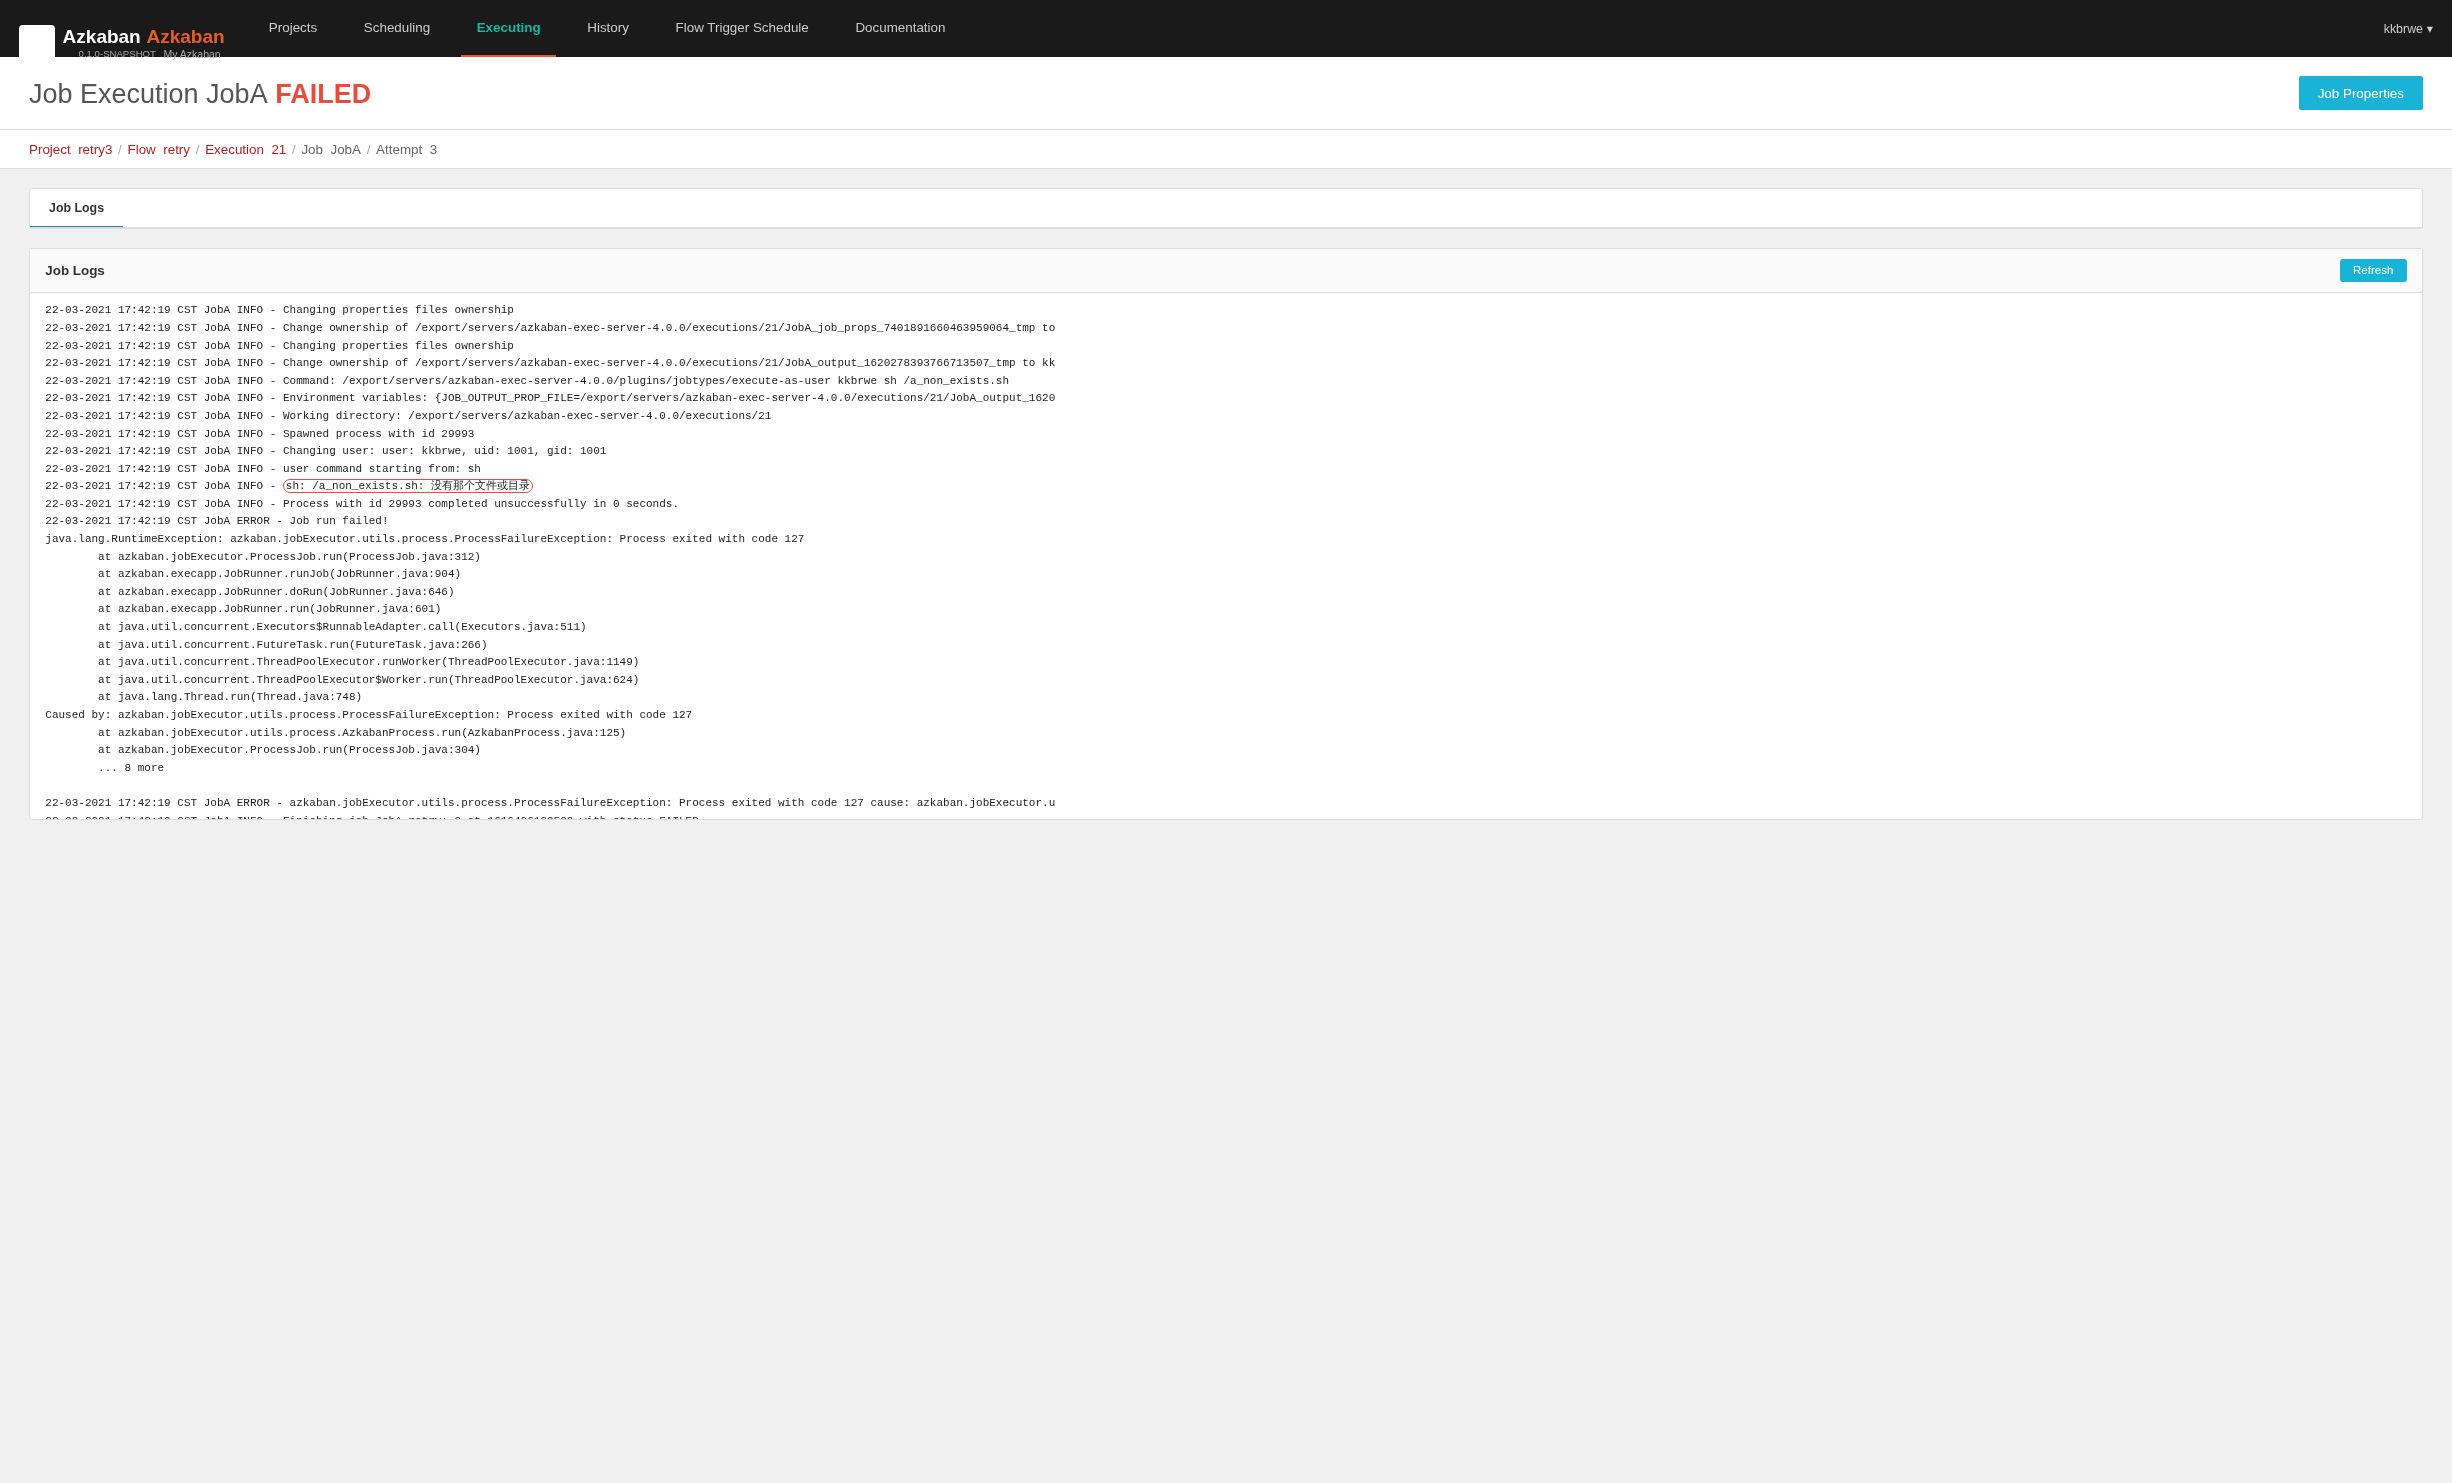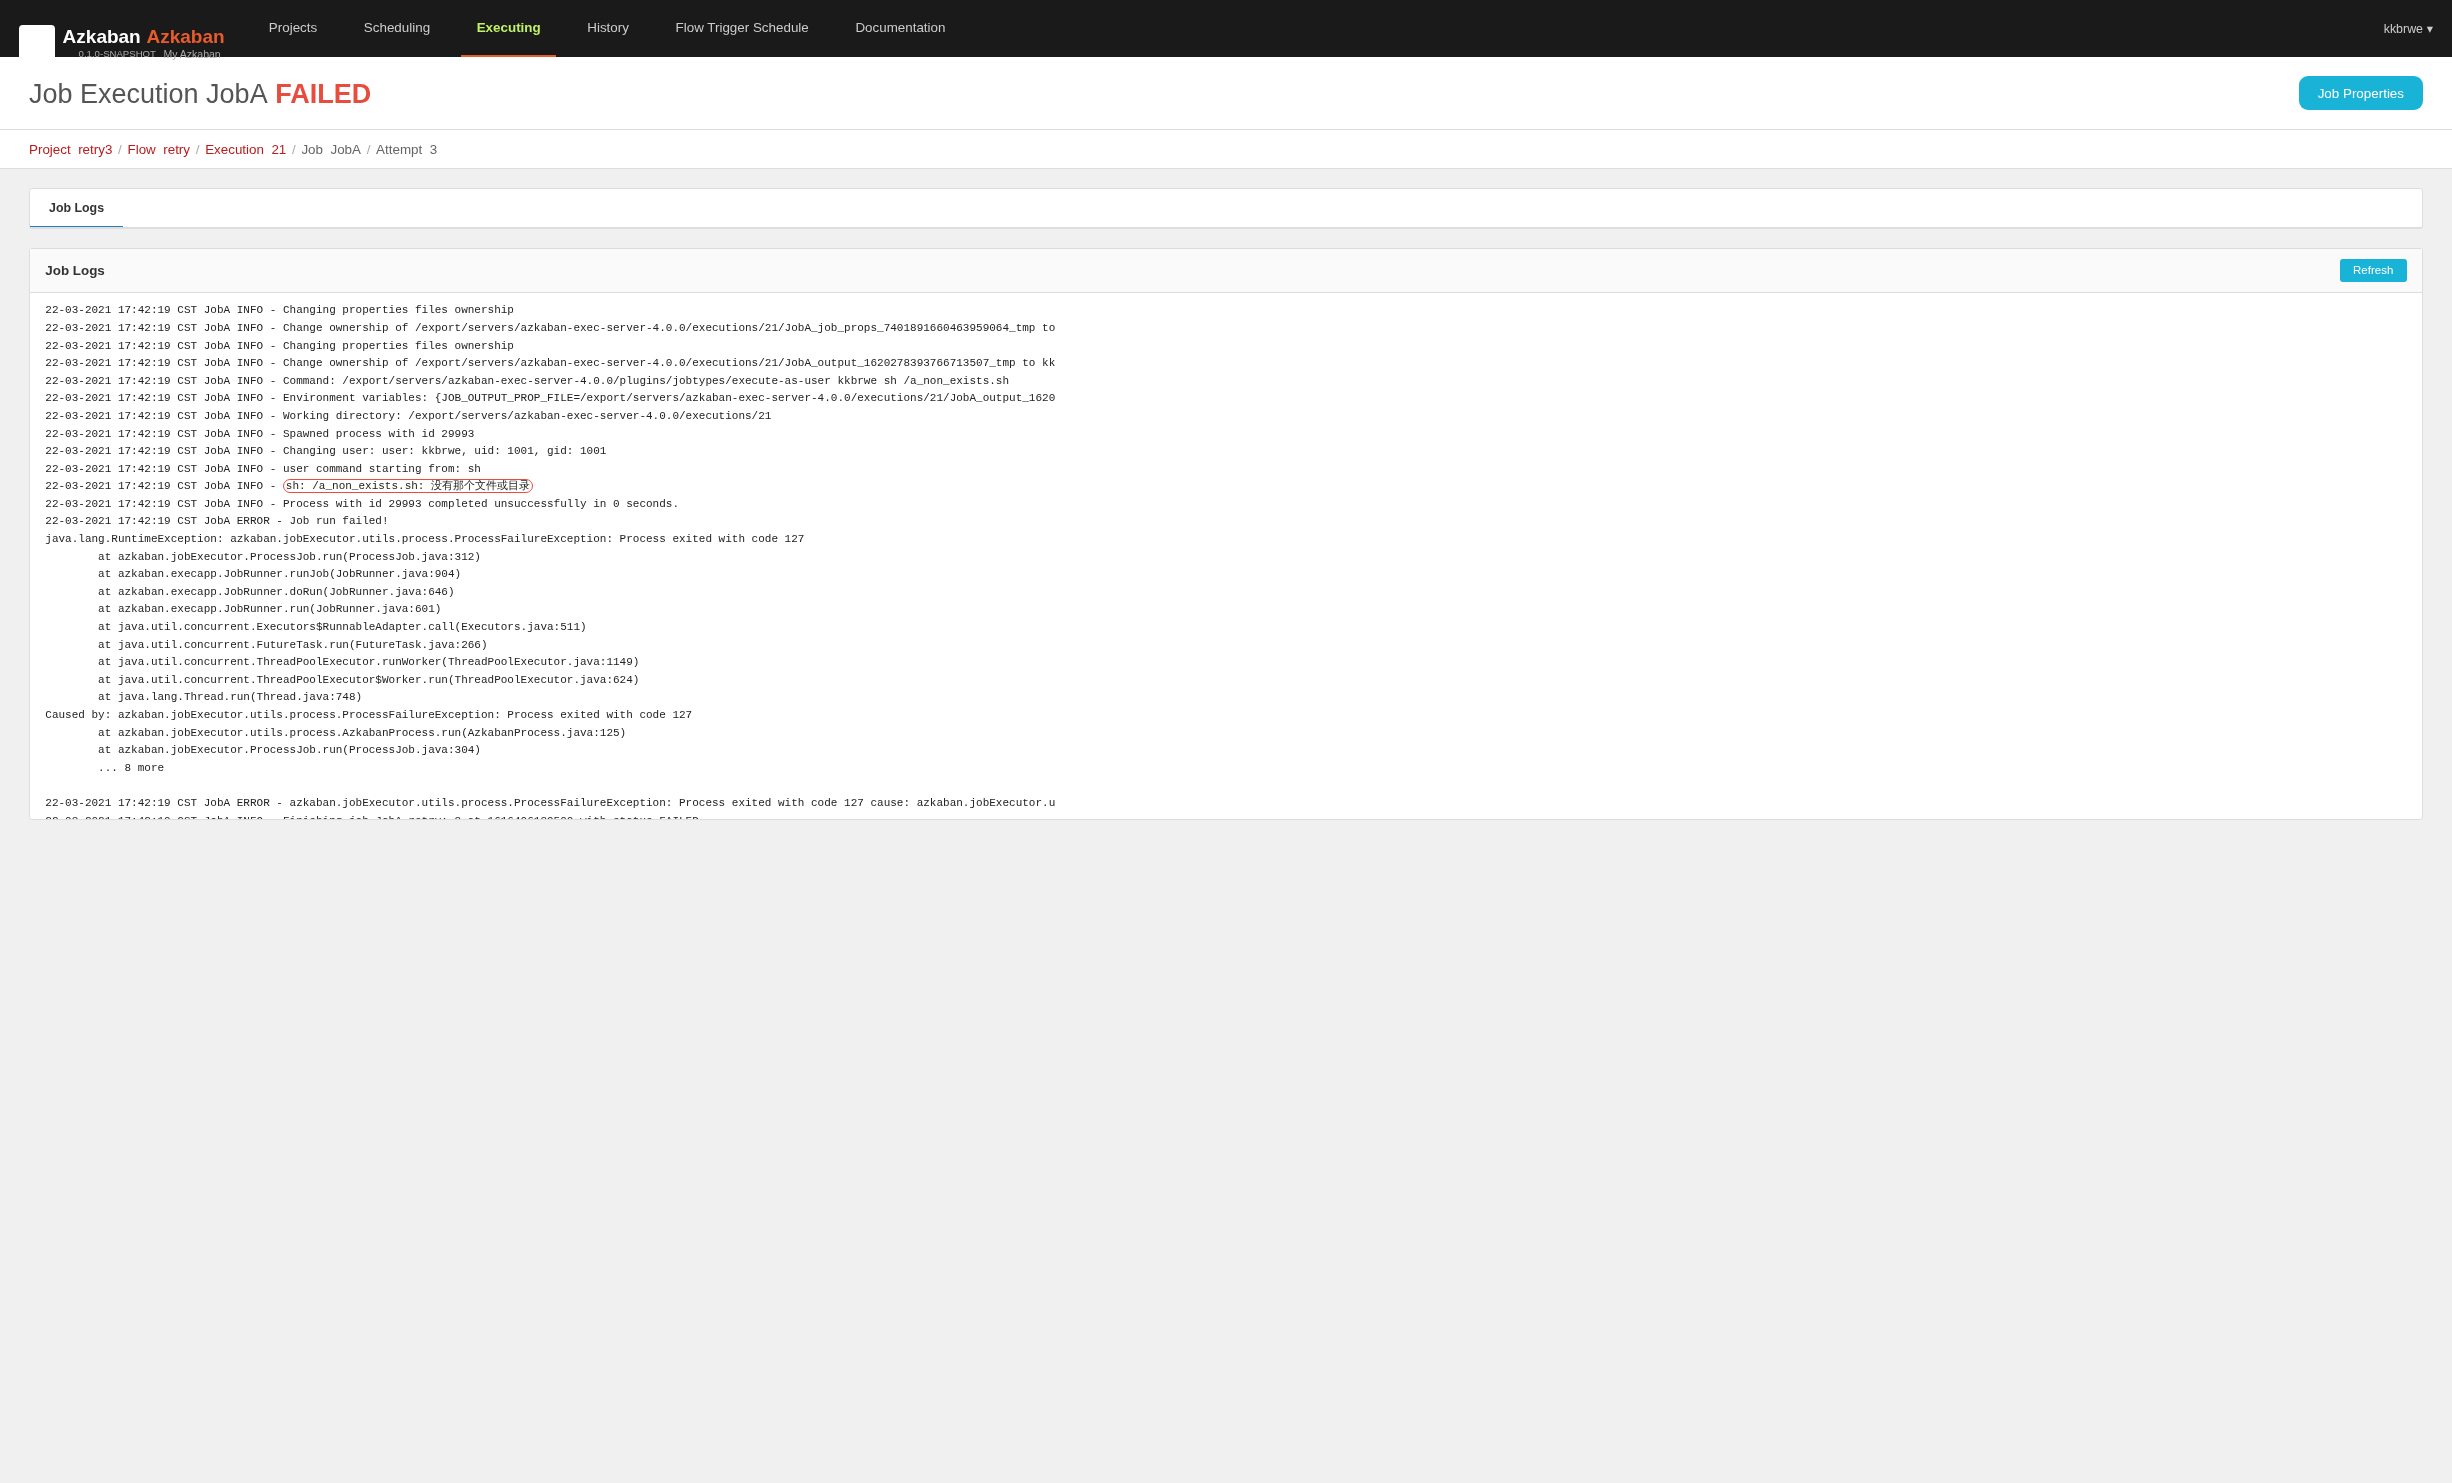--- a/index.html
+++ b/index.html
@@ -73,21 +73,21 @@
       color: #ccc;
       text-decoration: none;
       padding: 0 15.3px;
       height: 57px;
       display: flex;
       align-items: center;
       font-size: 13.4px;
       border-bottom: 2.9px solid transparent;
     }
     .nav-link.active {
-      color: #bef264;
+      color: #14b8a6;
       border-bottom: 2.9px solid #e85c2b;
       font-weight: bold;
     }
     .nav-user {
       color: #ccc;
       font-size: 12.4px;
       display: flex;
       align-items: center;
       gap: 3.8px;
       cursor: pointer;
@@ -111,21 +111,21 @@
       color: #e74c3c;
       font-weight: bold;
     }
     .btn-job-properties {
       background: #1ab3d8;
       color: #fff;
       border: none;
       padding: 9.6px 19px;
       font-size: 13.4px;
       cursor: pointer;
-      border-radius: 9px;
+      border-radius: 2px;
     }
 
     
     .breadcrumb {
       background: #fff;
       padding: 11.5px 29px;
       border-bottom: 1px solid #ddd;
       display: flex;
       align-items: center;
       gap: 5.7px;

